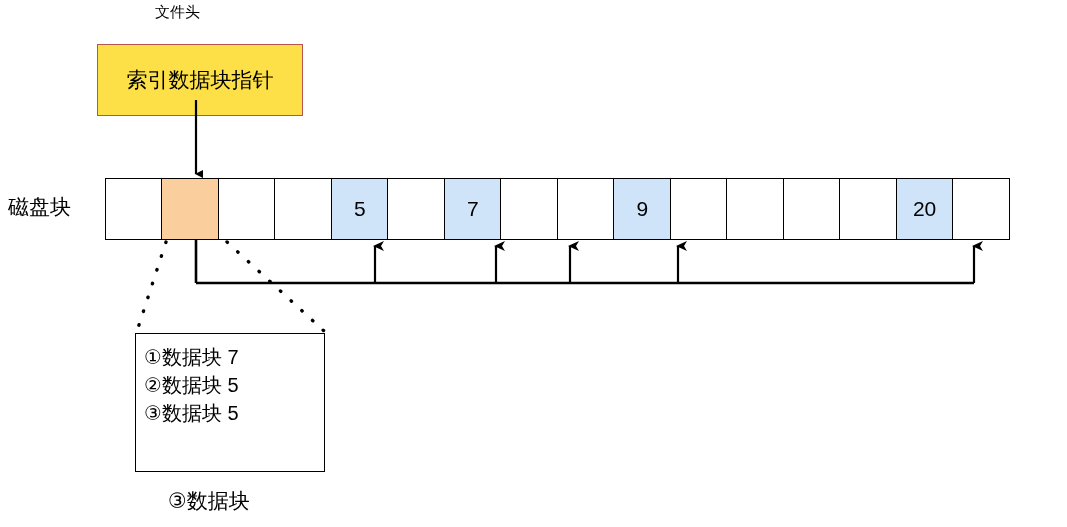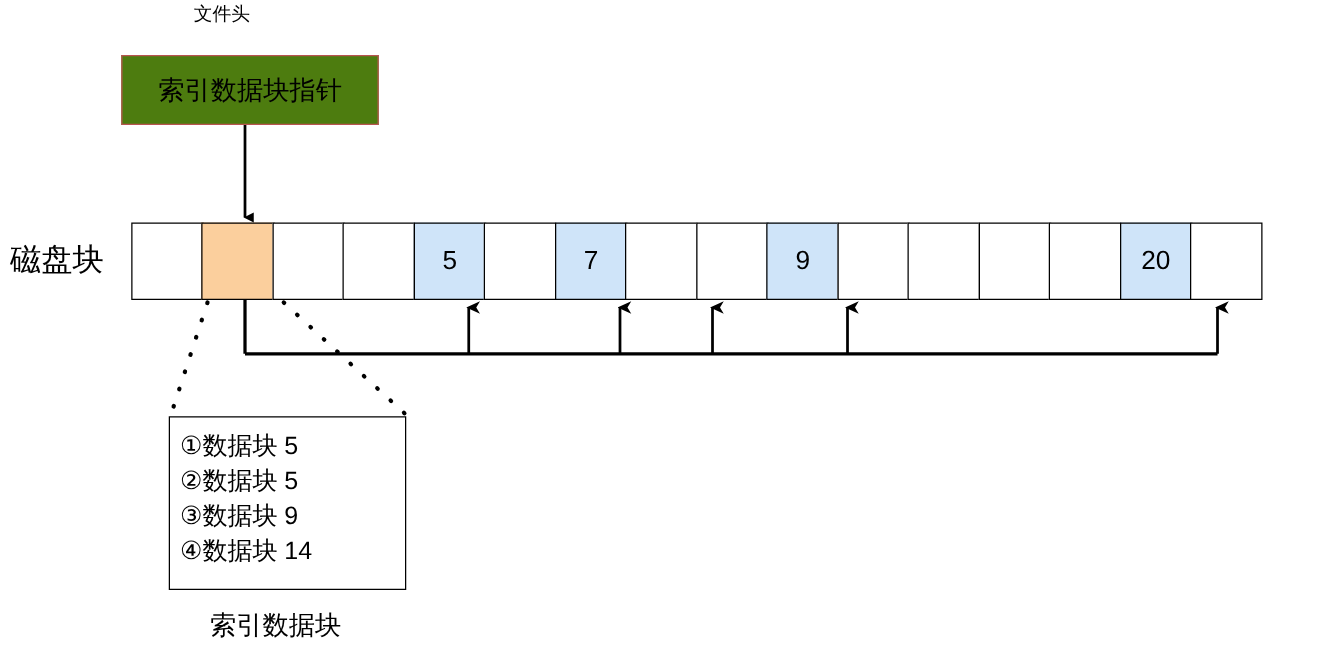--- a/index.html
+++ b/index.html
@@ -37,41 +37,41 @@
     left: 155px;
     top: 4px;
     font-size: 15px;
   }
   
   #index-pointer-box {
     position: absolute;
     left: 97px;
     top: 44px;
     width: 206px;
-    height: 56px;
-    background: #4d7c0f;
+    height: 72px;
+    background: #fde047;
     border: 1.6px solid #b85450;
     box-sizing: border-box;
   }
   #index-pointer-text {
     position: absolute;
     left: 0;
     top: 0;
     width: 100%;
     height: 100%;
     display: flex;
     align-items: center;
     justify-content: center;
     font-size: 21px;
   }
   
   #disk-row-label {
     left: 8px;
     top: 196px;
-    font-size: 25px;
+    font-size: 21px;
   }
   
   #disk-block-row {
     position: absolute;
     left: 105px;
     top: 178px;
     width: 905px;
     height: 62px;
     display: flex;
     box-sizing: border-box;
@@ -177,22 +177,21 @@
     <line x1="570" y1="283" x2="570" y2="246" stroke="#000000" stroke-width="2.2" marker-end="url(#arrow-up)"></line>
     <line x1="678" y1="283" x2="678" y2="246" stroke="#000000" stroke-width="2.2" marker-end="url(#arrow-up)"></line>
     <line x1="974" y1="283" x2="974" y2="246" stroke="#000000" stroke-width="2.2" marker-end="url(#arrow-up)"></line>
 
     <line x1="166" y1="242" x2="137" y2="331" stroke="#000000" stroke-width="3.4" stroke-linecap="round" stroke-dasharray="0.5 14"></line>
     <line x1="227" y1="242" x2="324" y2="331" stroke="#000000" stroke-width="3.4" stroke-linecap="round" stroke-dasharray="0.5 14"></line>
   </svg>
 
   <div id="index-block-box">
     <div id="index-block-list">
-      <div class="index-entry">①数据块 5</div>
+      <div class="index-entry">①数据块 7</div>
       <div class="index-entry">②数据块 5</div>
-      <div class="index-entry">③数据块 9</div>
-      <div class="index-entry">④数据块 14</div>
+      <div class="index-entry">③数据块 5</div>
     </div>
   </div>
 
-  <div class="txt" id="index-block-caption">索引数据块</div>
+  <div class="txt" id="index-block-caption">③数据块</div>
 
 </div>
 
 </body></html>

